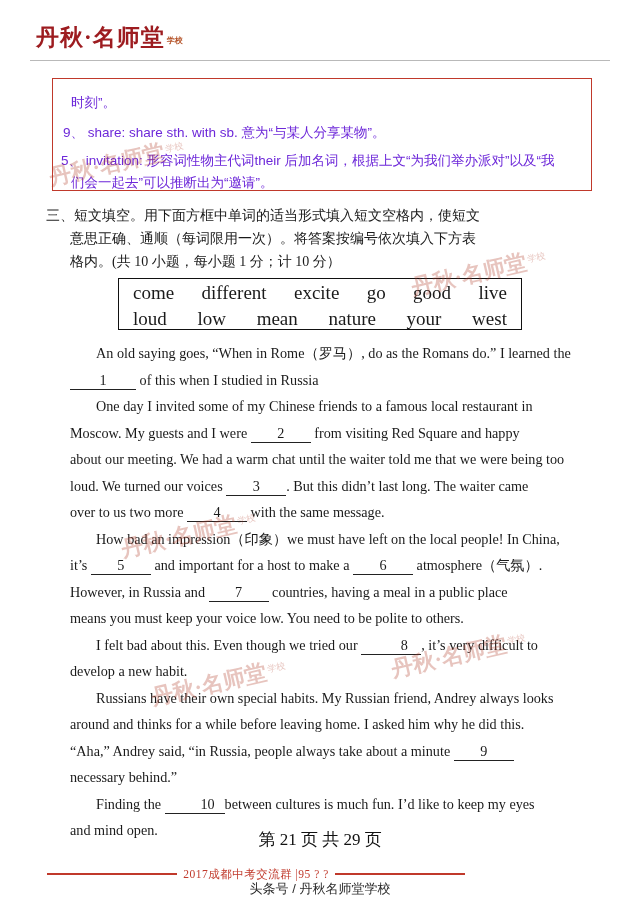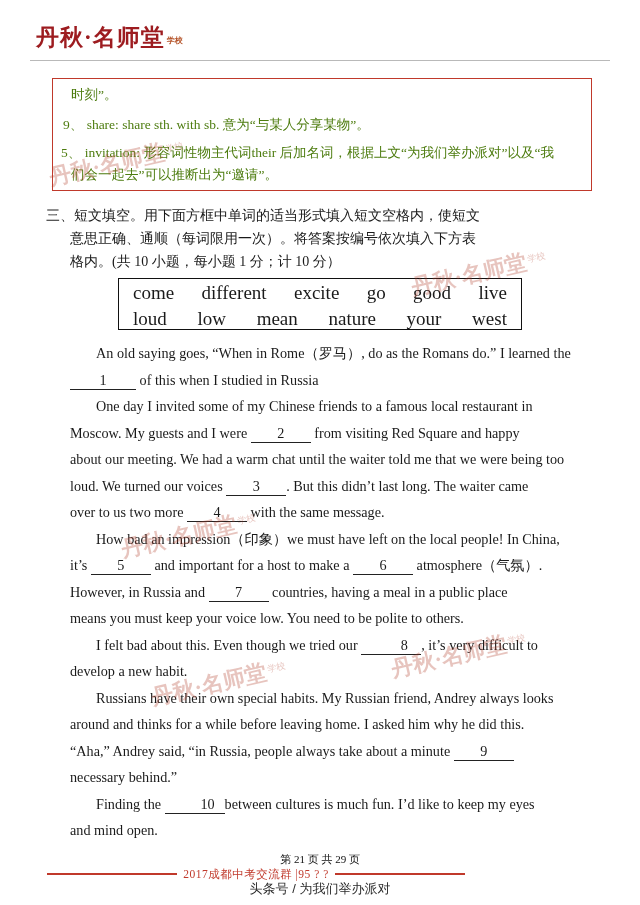--- a/index.html
+++ b/index.html
@@ -55,24 +55,25 @@
     position: absolute;
     left: 52px;
     top: 78px;
     width: 540px;
     height: 113px;
     border: 1px solid #c0392b;
     box-sizing: border-box;
   }
   .red-line {
     position: absolute;
-    color: #4d7c0f;
+    color: #6d28d9;
     font-size: 13.5px;
     line-height: 19px;
-    font-family: Liberation Serif, serif;
+    font-family: Liberation Sans, sans-serif;
+    margin-top: 8px;
   }
   .rl1 { left: 18px; top: 6px; }
   .rl2 { left: 10px; top: 36px; }
   .rl3 { left: 8px; top: 64px; width: 520px; }
   .rl4 { left: 18px; top: 86px; }
   .num { display: inline-block; }
 
   
   .sec3 {
     position: absolute;
@@ -130,23 +131,22 @@
     margin-left: 0;
   }
 
   
   .footer-page {
     position: absolute;
     left: 0;
     top: 828px;
     width: 640px;
     text-align: center;
-    font-size: 11px;
+    font-size: 17px;
     color: #111;
-    margin-top: 24px;
   }
   .footer-bar {
     position: absolute;
     left: 0;
     top: 864px;
     width: 512px;
     text-align: center;
   }
   .footer-bar .line-l, .footer-bar .line-r {
     display: inline-block;
@@ -324,21 +324,21 @@
     </p>
     <p>
       <span>and mind open.</span>
     </p>
   </div>
 
   <div class="footer-page">第 21 页 共 29 页</div>
   <div class="footer-bar">
     <span class="line-l"></span><span class="txt">2017成都中考交流群 |95  ?  ?</span><span class="line-r"></span>
   </div>
-  <div class="footer-credit">头条号 / 为我们举办派对</div>
+  <div class="footer-credit">头条号 / 丹秋名师堂学校</div>
 
   <div class="wm wm1"><span>丹秋·名师堂</span><span class="s">学校</span></div>
   <div class="wm wm2"><span>丹秋·名师堂</span><span class="s">学校</span></div>
   <div class="wm wm3"><span>丹秋·名师堂</span><span class="s">学校</span></div>
   <div class="wm wm4"><span>丹秋·名师堂</span><span class="s">学校</span></div>
   <div class="wm wm5"><span>丹秋·名师堂</span><span class="s">学校</span></div>
 
 </div>
 
 </body></html>

